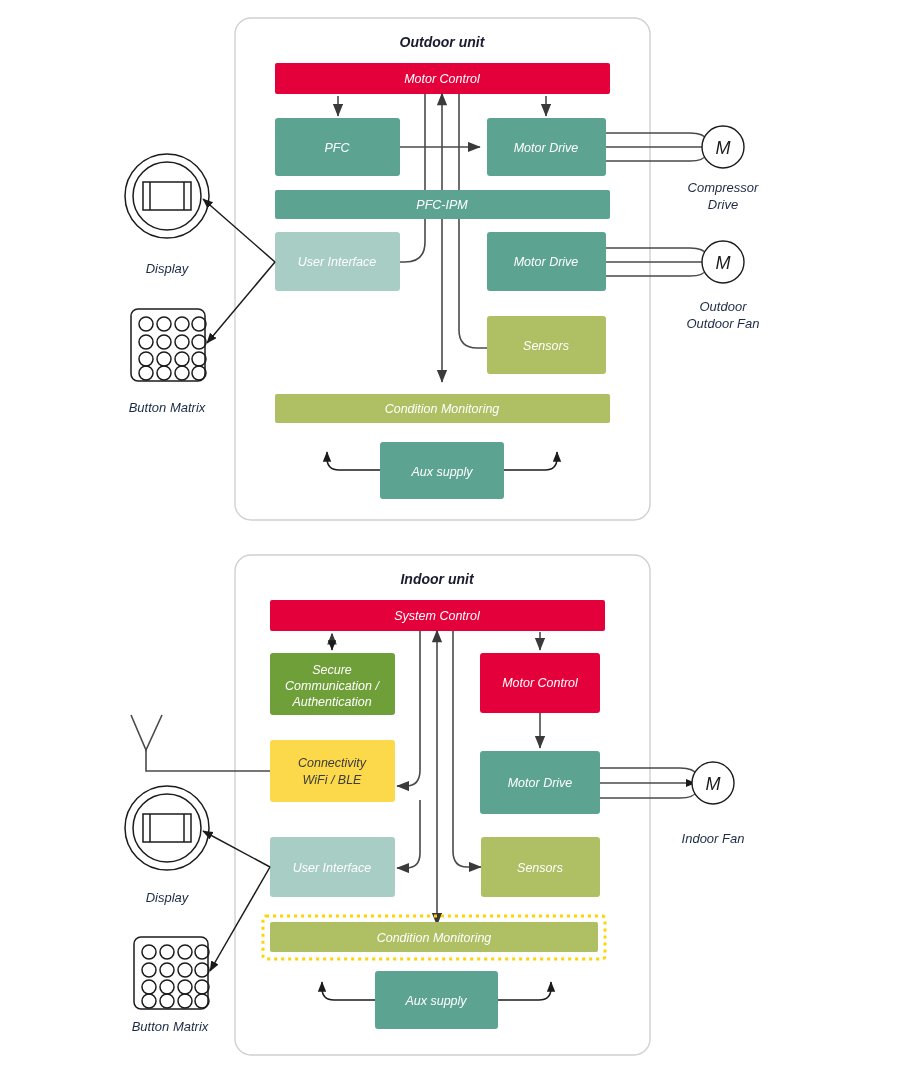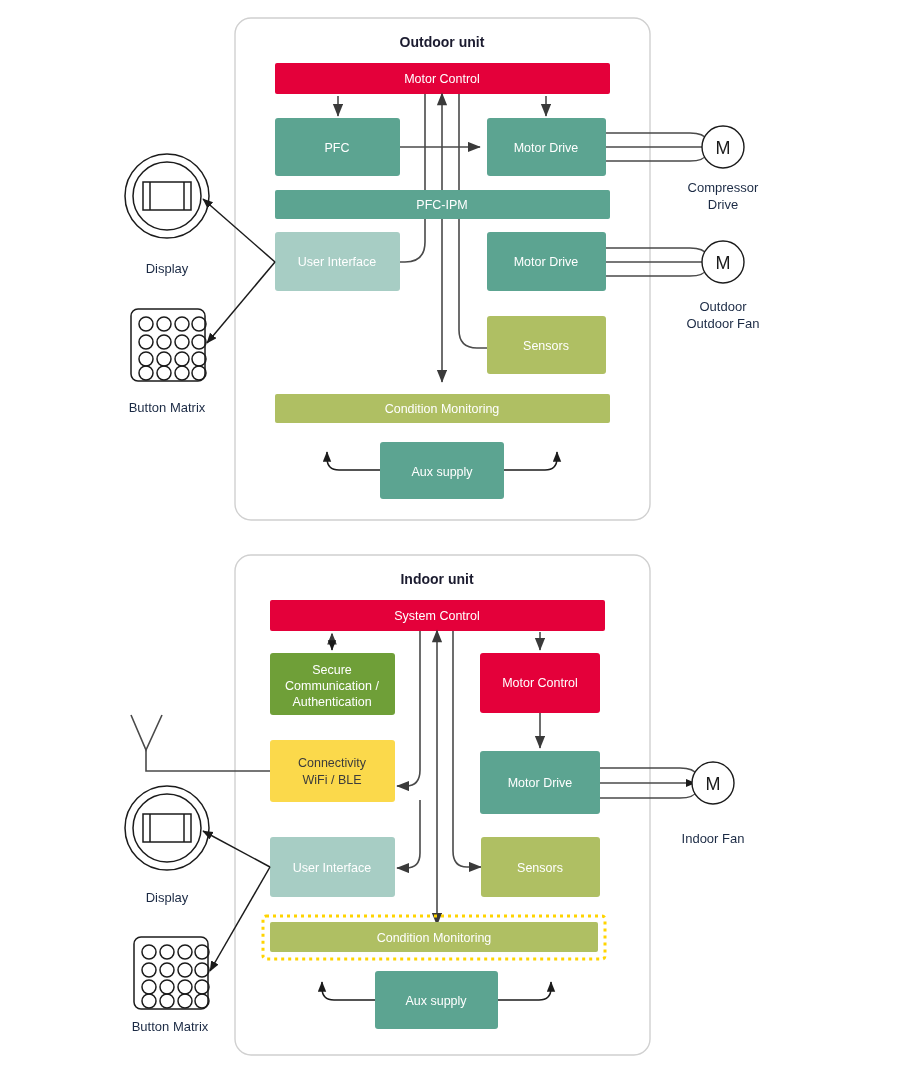--- a/index.html
+++ b/index.html
@@ -1,18 +1,18 @@
 <!DOCTYPE html>
 <html><head>
 <meta charset="utf-8">
 <style>
   html,body{margin:0;padding:0;background:#ffffff;}
   body{width:920px;height:1083px;overflow:hidden;
        font-family:"Liberation Sans","DejaVu Sans",sans-serif;}
-  #stage{position:relative;width:920px;height:918px;}
+  #stage{position:relative;width:920px;height:918px;font-style:italic;}
   svg{display:block;}
   .blk-text{font-size:12.5px;fill:#ffffff;font-family:"Liberation Sans",sans-serif;}
   .blk-text-dark{font-size:12.5px;fill:#3c3c3c;font-family:"Liberation Sans",sans-serif;}
   .unit-title{font-size:14px;font-weight:bold;fill:#1b1b2f;font-family:"Liberation Sans",sans-serif;}
   .periph-label{font-size:13px;fill:#1b2a44;font-family:"Liberation Sans",sans-serif;}
   .motor-glyph{font-size:18px;fill:#1b1b1b;font-family:"Liberation Sans",sans-serif;}
   .wire{stroke:#4a4a4a;stroke-width:1.6;fill:none;}
   .wire-dark{stroke:#1b1b1b;stroke-width:1.5;fill:none;}
   .phase{stroke:#4a4a4a;stroke-width:1.4;fill:none;}
   .unitbox{fill:#ffffff;stroke:#d0d0d0;stroke-width:1.4;}

